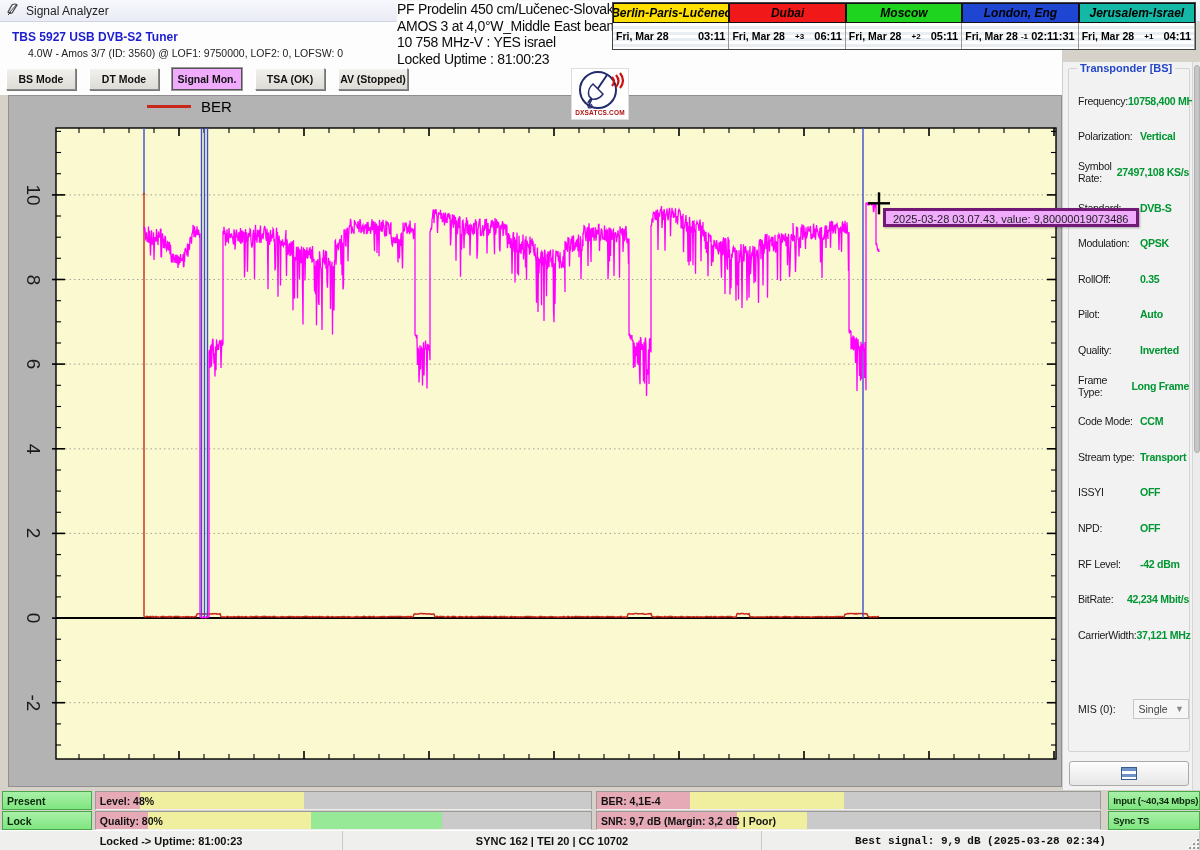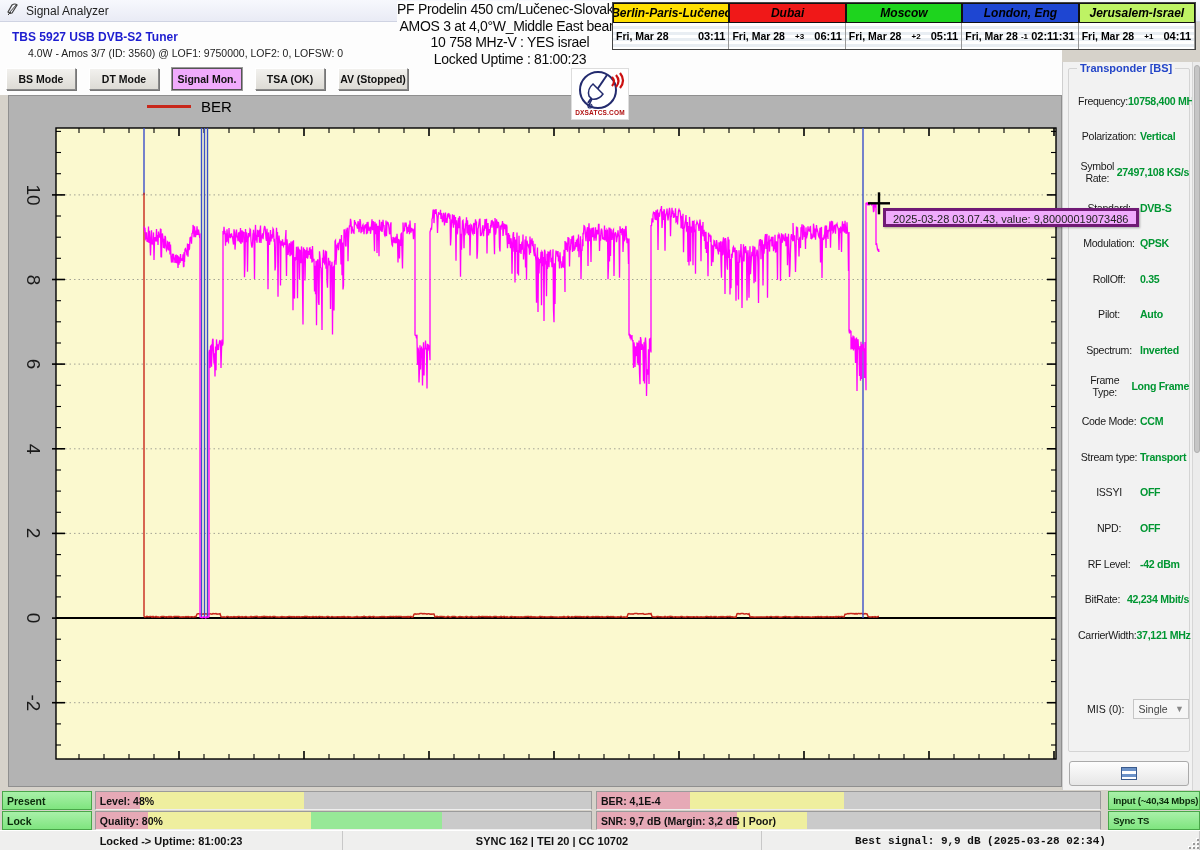--- a/index.html
+++ b/index.html
@@ -1,18 +1,18 @@
 <!DOCTYPE html>
 <html><head>
 <meta charset="utf-8">
 <style>
   * { margin:0; padding:0; box-sizing:border-box; }
   html,body { width:1200px; height:850px; overflow:hidden;
     font-family:"Liberation Sans", sans-serif; background:#d6d2ca; }
-  .window { position:relative; width:1200px; height:850px; background:#d6d2ca;text-align:center; }
+  .window { position:relative; width:1200px; height:850px; background:#d6d2ca; }
 
   
   .titlebar { position:absolute; left:0; top:0; width:1200px; height:22px;
     background:linear-gradient(180deg,#f7f8fd,#e9ebf5); display:flex; align-items:center;
     padding-left:6px; gap:6px; border-bottom:1px solid #cfd3e2;}
   .titlebar .ttl { font-size:12px; color:#222; }
 
   
   .header { position:absolute; left:0; top:22px; width:1062px; height:73px; background:#fdfdfd; }
   .tuner-title { position:absolute; left:12px; top:8px; font-size:12px; font-weight:bold; color:#1d1dd0; }
@@ -164,21 +164,21 @@
       </div>
       <div class="clock">
         <div class="clock-head" style="background:#1e46d2">London, Eng</div>
         <div class="clock-body">
           <span>Fri, Mar 28</span>
           <span class="clk-off">-1</span>
           <span class="clk-time">02:11:31</span>
         </div>
       </div>
       <div class="clock">
-        <div class="clock-head" style="background:#bef264">Jerusalem-Israel</div>
+        <div class="clock-head" style="background:#14b8a6">Jerusalem-Israel</div>
         <div class="clock-body">
           <span>Fri, Mar 28</span>
           <span class="clk-off">+1</span>
           <span class="clk-time">04:11</span>
         </div>
       </div>
     </div>
 
   <div class="tabs" id="tabs">
       <div class="tab">BS Mode</div>
@@ -423,21 +423,21 @@
           </div>
           <div class="tp-row">
             <span class="tp-label">RollOff:</span>
             <span class="tp-value" style="color:#009632">0.35</span>
           </div>
           <div class="tp-row">
             <span class="tp-label">Pilot:</span>
             <span class="tp-value" style="color:#009632">Auto</span>
           </div>
           <div class="tp-row">
-            <span class="tp-label">Spectrum:</span>
+            <span class="tp-label">Quality:</span>
             <span class="tp-value" style="color:#009632">Inverted</span>
           </div>
           <div class="tp-row">
             <span class="tp-label">Frame Type:</span>
             <span class="tp-value" style="color:#009632">Long Frame</span>
           </div>
           <div class="tp-row">
             <span class="tp-label">Code Mode:</span>
             <span class="tp-value" style="color:#009632">CCM</span>
           </div>

